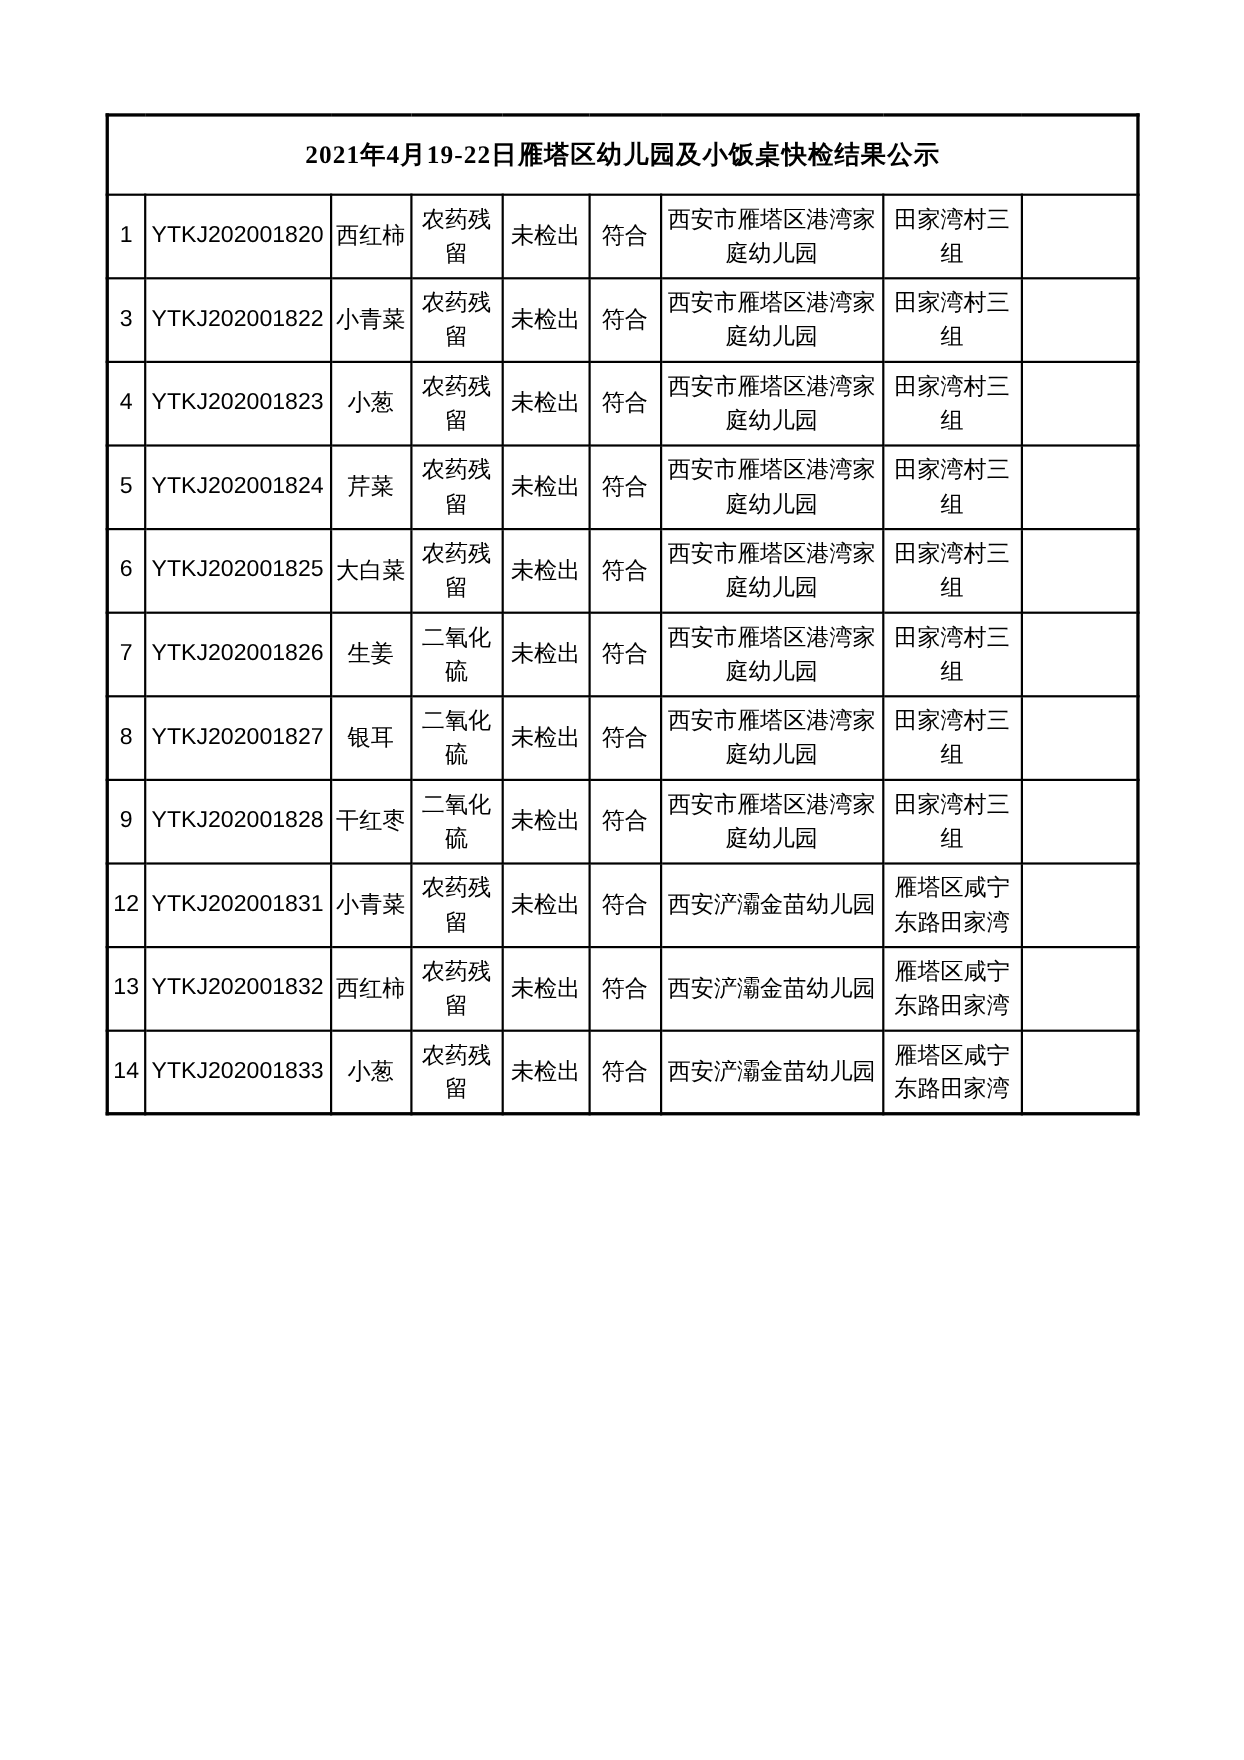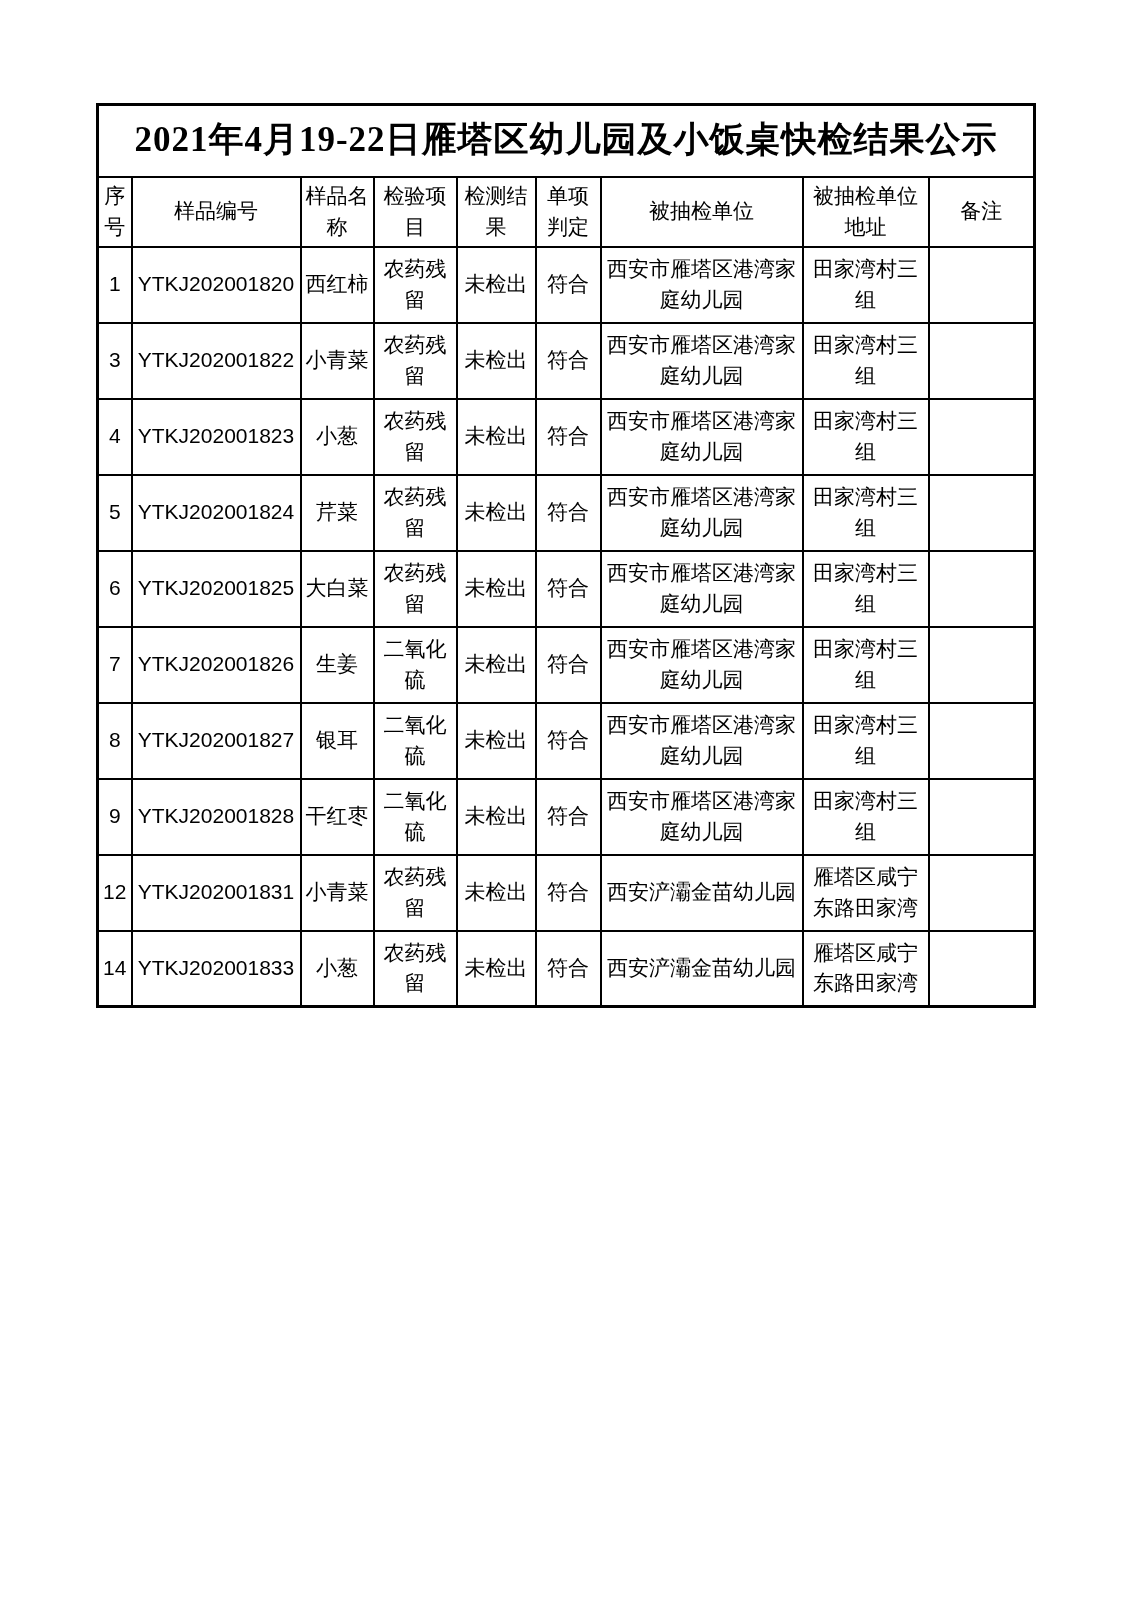--- a/index.html
+++ b/index.html
@@ -36,21 +36,21 @@
     font-size: 21px;
     line-height: 1.45;
     font-weight: normal;
     word-break: break-all;
     overflow: hidden;
   }
   tr.title-row th {
     height: 72px;
     font-family: "Liberation Serif", serif;
     font-weight: bold;
-    font-size: 35px;
+    font-size: 23px;
     letter-spacing: 1px;
     padding: 4px;
   }
   tr.header-row th {
     height: 70px;
     font-family: "Liberation Serif", serif;
   }
   tr.data-row { height: 76px; }
   td.c-seq,
   td.c-sample-id {
@@ -73,31 +73,20 @@
       <col style="width:79px">
       <col style="width:65px">
       <col style="width:202px">
       <col style="width:126px">
       <col style="width:106px">
     </colgroup>
     <thead>
       <tr class="title-row">
         <th colspan="9">2021年4月19-22日雁塔区幼儿园及小饭桌快检结果公示</th>
       </tr>
-      <tr class="header-row" id="header-row">
-          <th>序号</th>
-          <th>样品编号</th>
-          <th>样品名称</th>
-          <th>检验项目</th>
-          <th>检测结果</th>
-          <th>单项判定</th>
-          <th>被抽检单位</th>
-          <th>被抽检单位地址</th>
-          <th>备注</th>
-        </tr>
     </thead>
     <tbody id="table-body">
         <tr class="data-row">
           <td class="c-seq">1</td>
           <td class="c-sample-id">YTKJ202001820</td>
           <td class="c-sample-name">西红柿</td>
           <td class="c-test-item">农药残留</td>
           <td class="c-test-result">未检出</td>
           <td class="c-judgment">符合</td>
           <td class="c-unit">西安市雁塔区港湾家庭幼儿园</td>
@@ -178,20 +167,31 @@
           <td class="c-test-result">未检出</td>
           <td class="c-judgment">符合</td>
           <td class="c-unit">西安市雁塔区港湾家庭幼儿园</td>
           <td class="c-unit-address">田家湾村三组</td>
           <td class="c-remark"></td>
         </tr>
         <tr class="data-row">
           <td class="c-seq">12</td>
           <td class="c-sample-id">YTKJ202001831</td>
           <td class="c-sample-name">小青菜</td>
+          <td class="c-test-item">农药残留</td>
+          <td class="c-test-result">未检出</td>
+          <td class="c-judgment">符合</td>
+          <td class="c-unit">西安浐灞金苗幼儿园</td>
+          <td class="c-unit-address">雁塔区咸宁东路田家湾</td>
+          <td class="c-remark"></td>
+        </tr>
+        <tr class="data-row">
+          <td class="c-seq">13</td>
+          <td class="c-sample-id">YTKJ202001832</td>
+          <td class="c-sample-name">西红柿</td>
           <td class="c-test-item">农药残留</td>
           <td class="c-test-result">未检出</td>
           <td class="c-judgment">符合</td>
           <td class="c-unit">西安浐灞金苗幼儿园</td>
           <td class="c-unit-address">雁塔区咸宁东路田家湾</td>
           <td class="c-remark"></td>
         </tr>
         <tr class="data-row">
           <td class="c-seq">14</td>
           <td class="c-sample-id">YTKJ202001833</td>

